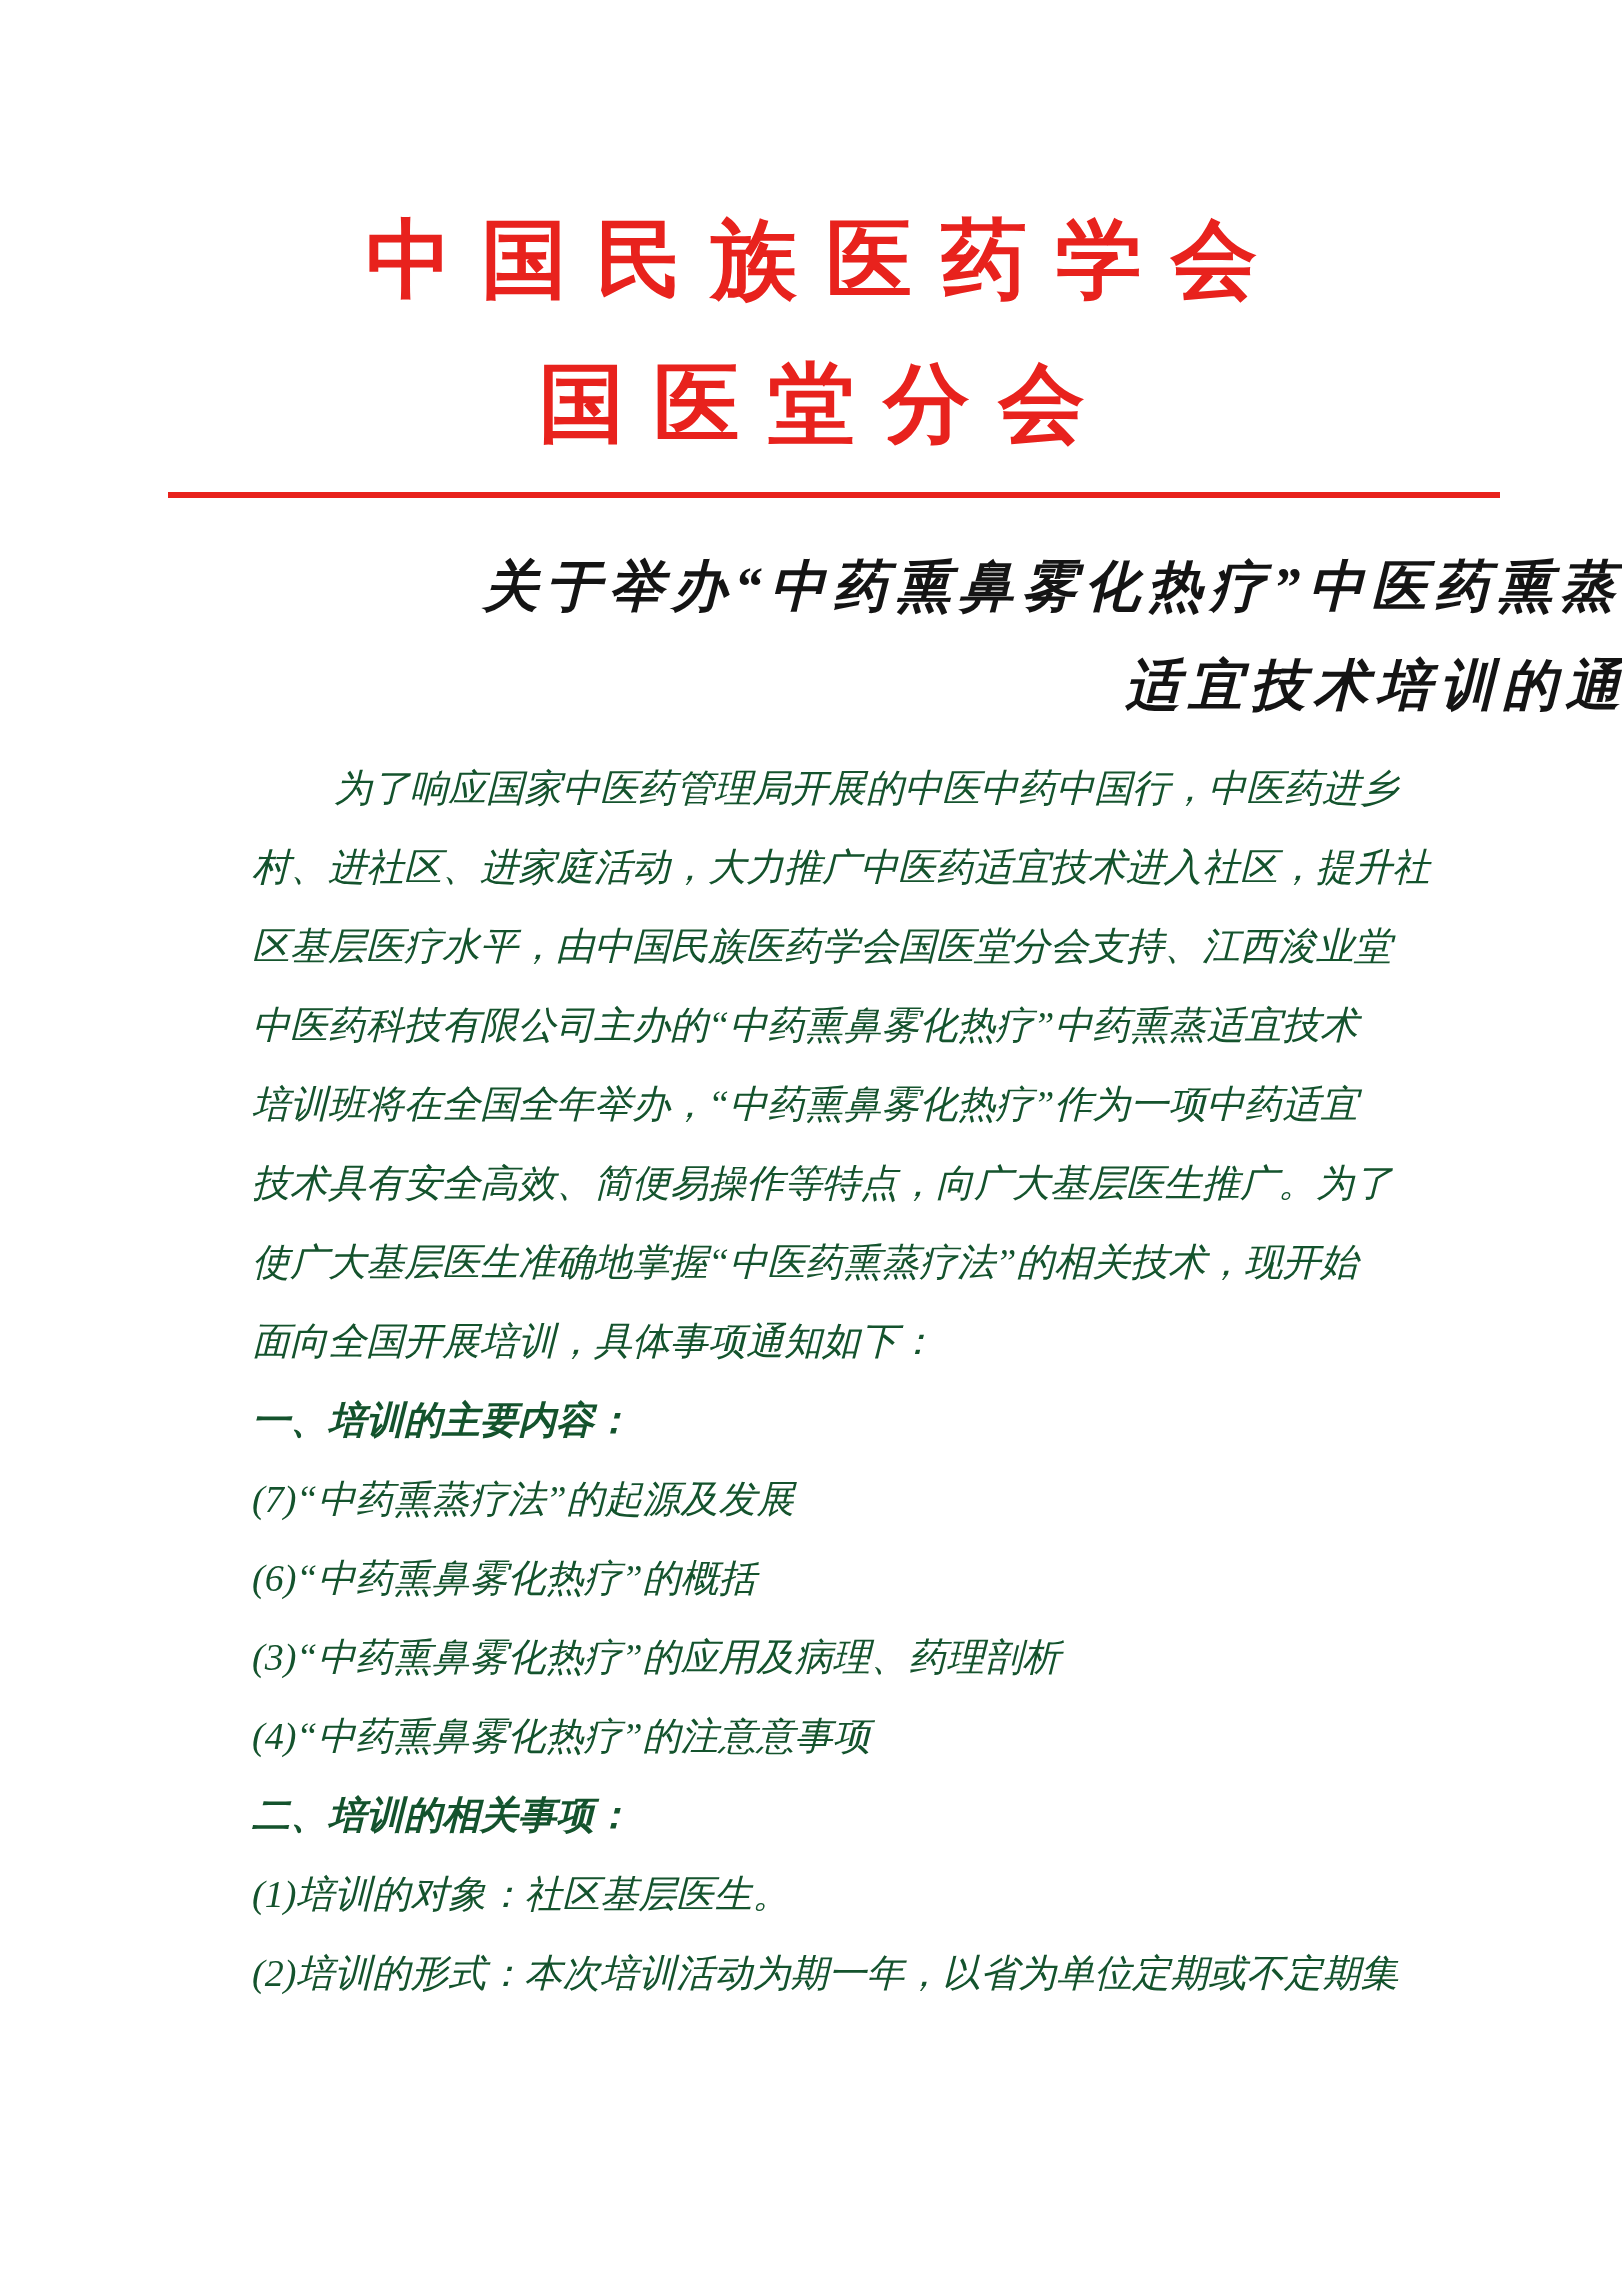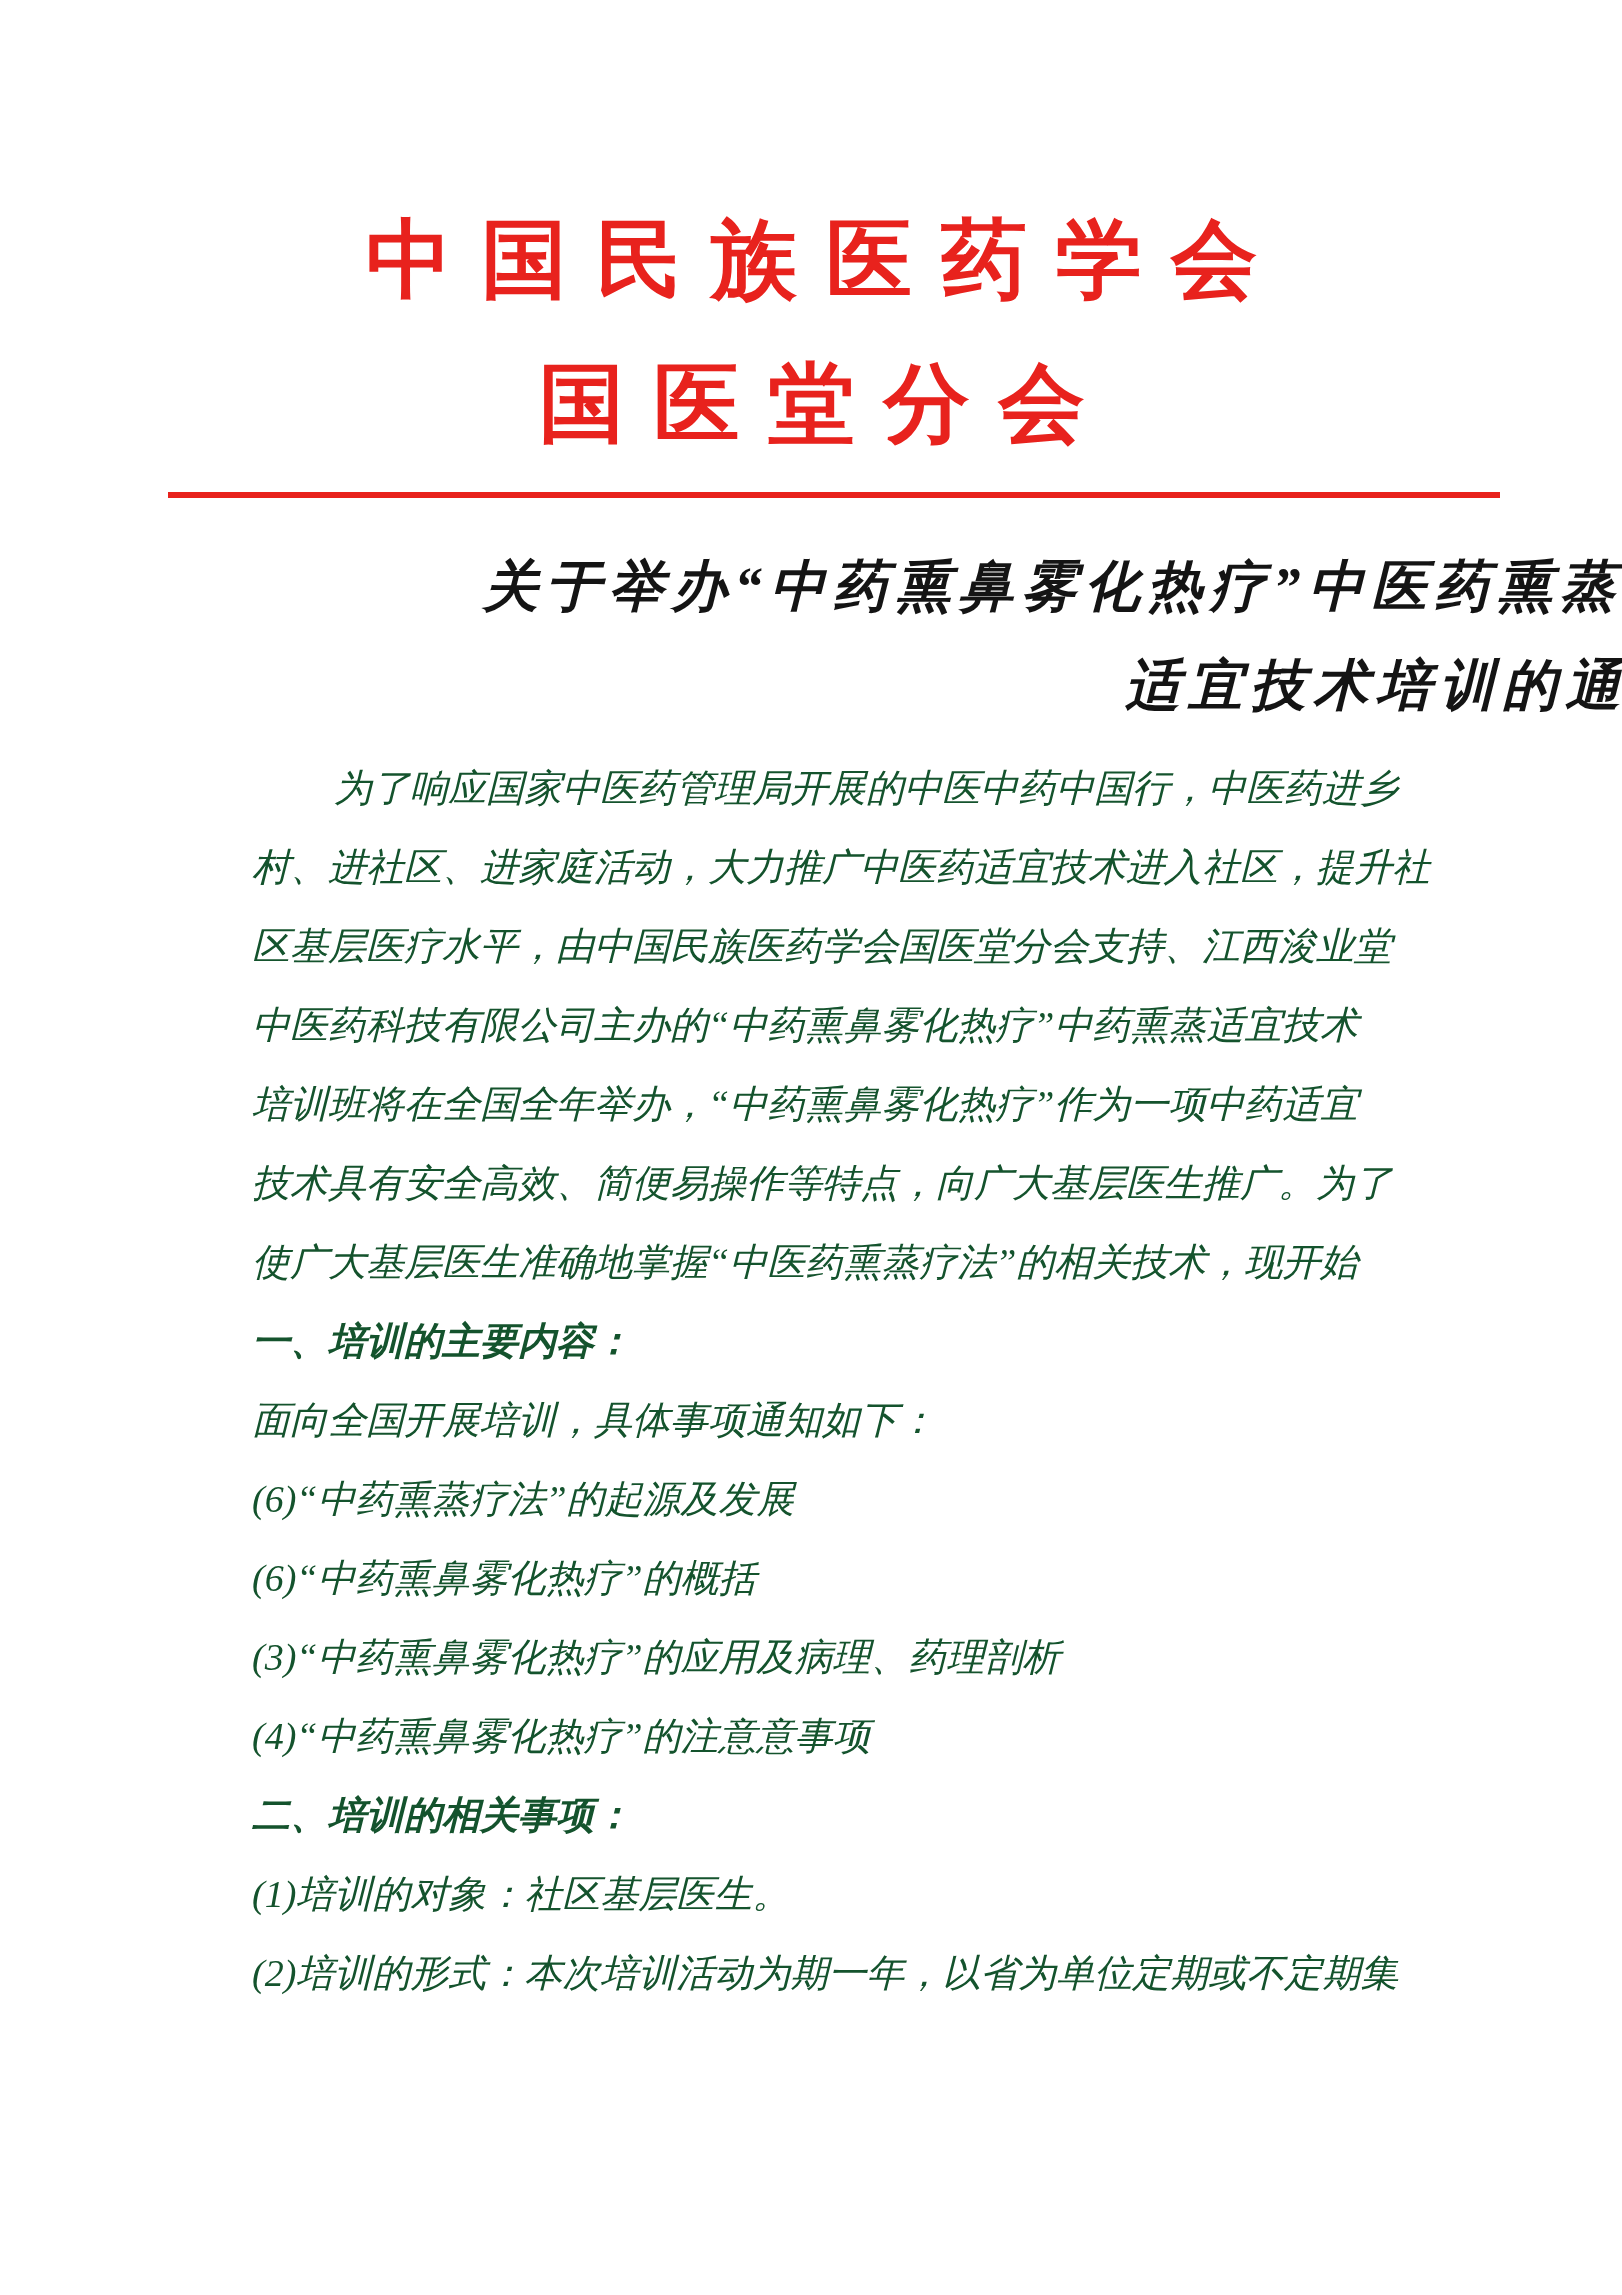--- a/index.html
+++ b/index.html
@@ -96,23 +96,23 @@
   <div class="notice-title l2">适宜技术培训的通知</div>
 
   <div class="body-block" id="body-lines">
       <div class="line indent">为了响应国家中医药管理局开展的中医中药中国行，中医药进乡</div>
       <div class="line normal">村、进社区、进家庭活动，大力推广中医药适宜技术进入社区，提升社</div>
       <div class="line normal">区基层医疗水平，由中国民族医药学会国医堂分会支持、江西浚业堂</div>
       <div class="line normal">中医药科技有限公司主办的“中药熏鼻雾化热疗”中药熏蒸适宜技术</div>
       <div class="line normal">培训班将在全国全年举办，“中药熏鼻雾化热疗”作为一项中药适宜</div>
       <div class="line normal">技术具有安全高效、简便易操作等特点，向广大基层医生推广。为了</div>
       <div class="line normal">使广大基层医生准确地掌握“中医药熏蒸疗法”的相关技术，现开始</div>
+      <div class="line normal">面向全国开展培训，具体事项通知如下：</div>
       <div class="line heading">一、培训的主要内容：</div>
-      <div class="line normal">面向全国开展培训，具体事项通知如下：</div>
-      <div class="line normal">(6)“中药熏蒸疗法”的起源及发展</div>
+      <div class="line normal">(7)“中药熏蒸疗法”的起源及发展</div>
       <div class="line normal">(6)“中药熏鼻雾化热疗”的概括</div>
       <div class="line normal">(3)“中药熏鼻雾化热疗”的应用及病理、药理剖析</div>
       <div class="line normal">(4)“中药熏鼻雾化热疗”的注意意事项</div>
       <div class="line heading">二、培训的相关事项：</div>
       <div class="line normal">(1)培训的对象：社区基层医生。</div>
       <div class="line normal">(2)培训的形式：本次培训活动为期一年，以省为单位定期或不定期集</div>
     </div>
 
 </div>
 

